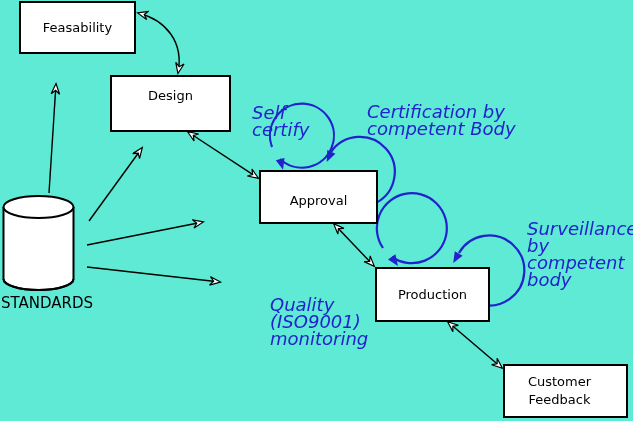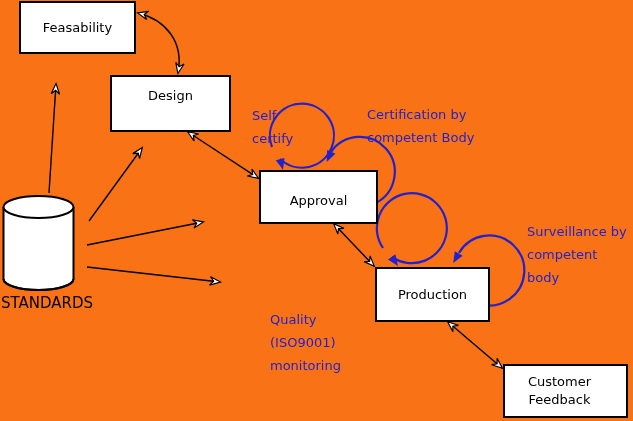--- a/index.html
+++ b/index.html
@@ -1,52 +1,53 @@
 <!DOCTYPE html>
 <html><head>
 <meta charset="utf-8">
 <style>
   html,body{margin:0;padding:0;background:#fff;}
   #canvas{
     position:relative;
     width:633px;height:421px;
-    background:#f97316;
+    background:#5eead4;
     font-family:"DejaVu Sans","Liberation Sans",sans-serif;
     overflow:hidden;
   }
   #shapes{position:absolute;left:0;top:0;}
   .boxlbl{
     position:absolute;
     display:flex;align-items:center;justify-content:center;
     text-align:center;
     font-size:13px;color:#000;
     line-height:18px;
     white-space:pre-line;
   }
   .bluelbl{
     position:absolute;
-    font-size:13px;color:#2222cc;
-    line-height:23px;
+    font-size:18px;color:#2222cc;
+    line-height:17px;
     white-space:pre-line;
+    font-style:italic;
   }
   .blacklbl{
     position:absolute;
     font-size:15px;color:#000;
     white-space:pre;
   }
   .lbl-feasability{left:20px;top:2px;width:115px;height:51px;}
   .lbl-design{left:111px;top:76px;width:119px;height:40px;}
   .lbl-approval{left:260px;top:171px;width:117px;height:60px;}
   .lbl-production{left:376px;top:268px;width:113px;height:53px;border-radius:8px;}
   .lbl-customer{left:504px;top:365px;width:111px;height:52px;}
   .lbl-standards{left:1px;top:294px;}
   .lbl-self{left:252px;top:104px;}
   .lbl-cert{left:367px;top:103px;}
   .lbl-surv{left:527px;top:220px;}
-  .lbl-quality{left:270px;top:308px;}
+  .lbl-quality{left:270px;top:296px;}
 </style>
 </head>
 <body>
 
 <div id="canvas">
 
   <svg id="shapes" width="633" height="421" viewBox="0 0 633 421">
     <defs>
       <marker id="mOpen" markerWidth="15" markerHeight="12" refX="11" refY="5" orient="auto-start-reverse" markerUnits="userSpaceOnUse">
         <path d="M11.5,5 L1,0.8 L4.6,5 L1,9.2 Z" fill="#ffffff" stroke="#000000" stroke-width="1.2" stroke-linejoin="miter"></path>

